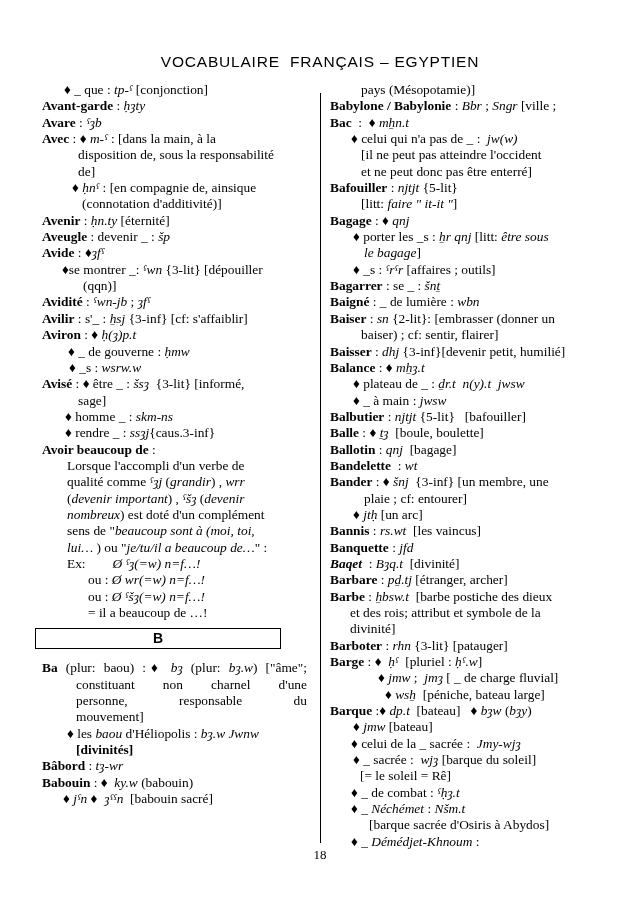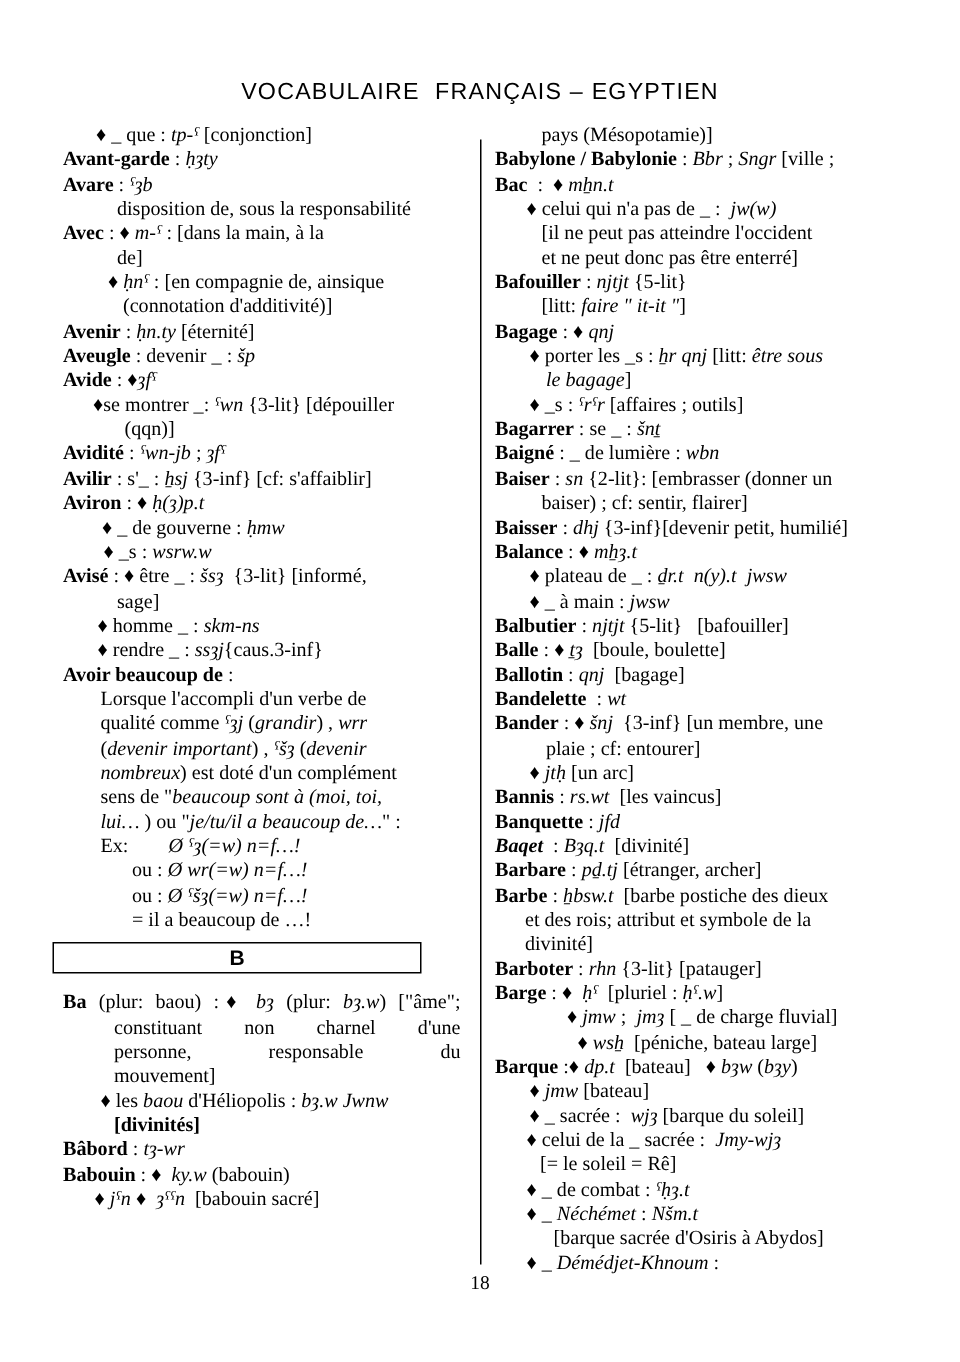--- a/index.html
+++ b/index.html
@@ -42,22 +42,22 @@
 </head>
 <body>
 
 <div class="page">
   <div class="title">VOCABULAIRE  FRANÇAIS – EGYPTIEN</div>
   <div class="divider"></div>
   <div class="col col-left" id="col-left">
       <div class="line" style="padding-left: 22px;"><span>♦ _ que : </span><span class="i">tp-ˁ</span><span> [conjonction]</span></div>
       <div class="line"><span class="b">Avant-garde</span><span> : </span><span class="i">ḥȝty</span></div>
       <div class="line"><span class="b">Avare</span><span> : </span><span class="i">ˁȝb</span></div>
+      <div class="line"><span class="b">Avec</span><span> : ♦ </span><span class="i">m-ˁ</span><span> : [dans la main, à la</span></div>
       <div class="line" style="padding-left: 36px;"><span>disposition de, sous la responsabilité</span></div>
-      <div class="line"><span class="b">Avec</span><span> : ♦ </span><span class="i">m-ˁ</span><span> : [dans la main, à la</span></div>
       <div class="line" style="padding-left: 36px;"><span>de]</span></div>
       <div class="line" style="padding-left: 30px;"><span>♦ </span><span class="i">ḥnˁ</span><span> : [en compagnie de, ainsique</span></div>
       <div class="line" style="padding-left: 40px;"><span>(connotation d'additivité)]</span></div>
       <div class="line"><span class="b">Avenir</span><span> : </span><span class="i">ḥn.ty</span><span> [éternité]</span></div>
       <div class="line"><span class="b">Aveugle</span><span> : devenir _ : </span><span class="i">šp</span></div>
       <div class="line"><span class="b">Avide</span><span> : ♦</span><span class="i">ȝfˁ</span></div>
       <div class="line" style="padding-left: 20px;"><span>♦se montrer _: </span><span class="i">ˁwn</span><span> {3-lit} [dépouiller</span></div>
       <div class="line" style="padding-left: 41px;"><span>(qqn)]</span></div>
       <div class="line"><span class="b">Avidité</span><span> : </span><span class="i">ˁwn-jb</span><span> ; </span><span class="i">ȝfˁ</span></div>
       <div class="line"><span class="b">Avilir</span><span> : s'_ : </span><span class="i">ẖsj</span><span> {3-inf} [cf: s'affaiblir]</span></div>
@@ -124,22 +124,22 @@
       <div class="line"><span class="b">Barbare</span><span> : </span><span class="i">pḏ.tj</span><span> [étranger, archer]</span></div>
       <div class="line"><span class="b">Barbe</span><span> : </span><span class="i">ẖbsw.t</span><span>  [barbe postiche des dieux</span></div>
       <div class="line" style="padding-left: 20px;"><span>et des rois; attribut et symbole de la</span></div>
       <div class="line" style="padding-left: 20px;"><span>divinité]</span></div>
       <div class="line"><span class="b">Barboter</span><span> : </span><span class="i">rhn</span><span> {3-lit} [patauger]</span></div>
       <div class="line"><span class="b">Barge</span><span> : ♦  </span><span class="i">ḥˁ</span><span>  [pluriel : </span><span class="i">ḥˁ.w</span><span>]</span></div>
       <div class="line" style="padding-left: 48px;"><span>♦ </span><span class="i">jmw</span><span> ;  </span><span class="i">jmȝ</span><span> [ _ de charge fluvial]</span></div>
       <div class="line" style="padding-left: 55px;"><span>♦ </span><span class="i">wsẖ</span><span>  [péniche, bateau large]</span></div>
       <div class="line"><span class="b">Barque</span><span> :♦ </span><span class="i">dp.t</span><span>  [bateau]   ♦ </span><span class="i">bȝw</span><span> (</span><span class="i">bȝy</span><span>)</span></div>
       <div class="line" style="padding-left: 23px;"><span>♦ </span><span class="i">jmw</span><span> [bateau]</span></div>
+      <div class="line" style="padding-left: 21px;"><span>♦ celui de la _ sacrée :  </span><span class="i">Jmy-wjȝ</span></div>
       <div class="line" style="padding-left: 23px;"><span>♦ _ sacrée :  </span><span class="i">wjȝ</span><span> [barque du soleil]</span></div>
-      <div class="line" style="padding-left: 21px;"><span>♦ celui de la _ sacrée :  </span><span class="i">Jmy-wjȝ</span></div>
       <div class="line" style="padding-left: 30px;"><span>[= le soleil = Rê]</span></div>
       <div class="line" style="padding-left: 21px;"><span>♦ _ de combat : </span><span class="i">ˁḥȝ.t</span></div>
       <div class="line" style="padding-left: 21px;"><span>♦ _ </span><span class="i">Néchémet</span><span> : </span><span class="i">Nšm.t</span></div>
       <div class="line" style="padding-left: 39px;"><span>[barque sacrée d'Osiris à Abydos]</span></div>
       <div class="line" style="padding-left: 21px;"><span>♦ _ </span><span class="i">Démédjet-Khnoum</span><span> :</span></div>
     </div>
   <div class="pagenum">18</div>
 </div>
 
 </body></html>

